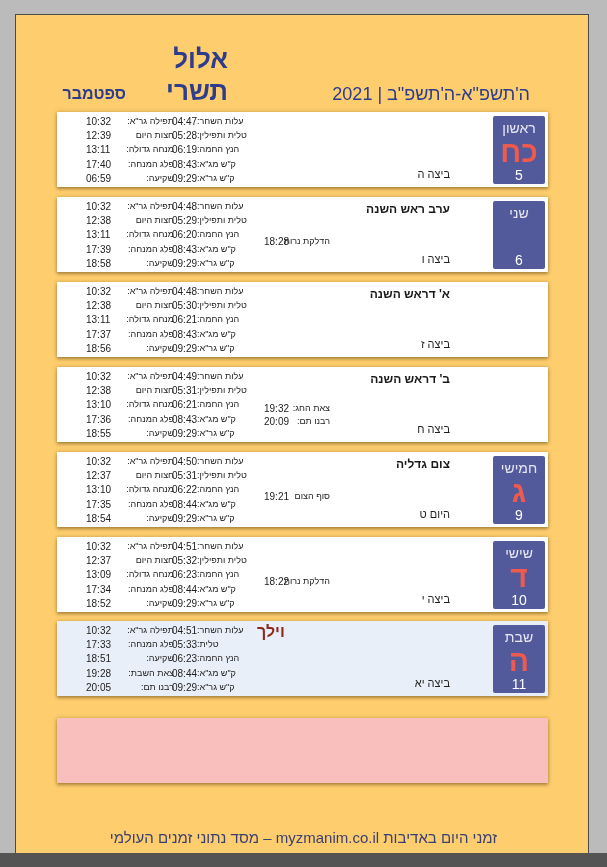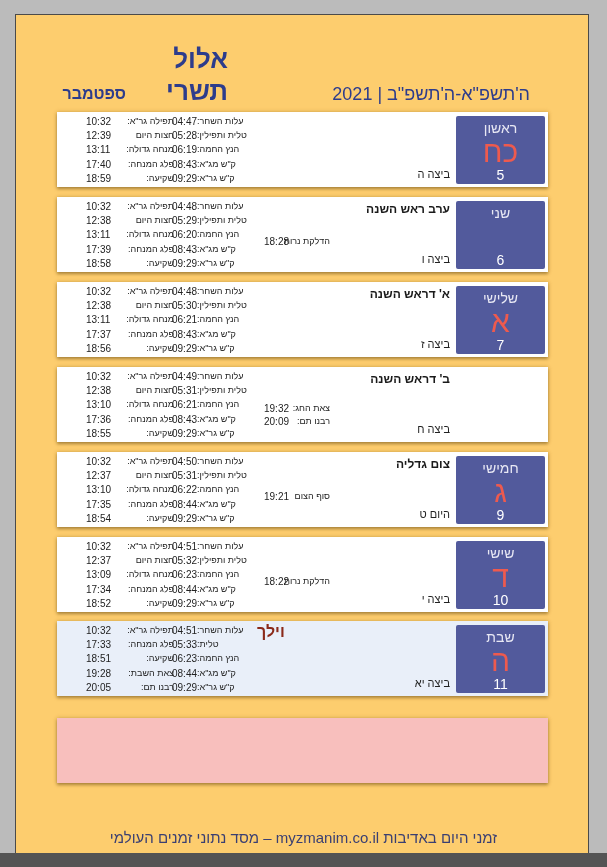--- a/index.html
+++ b/index.html
@@ -18,25 +18,25 @@
   .title-greg { position:absolute; left:56px; top:85px; width:70px; text-align:right; font-size:16px; font-weight:bold; color:#2d3c8c; direction:rtl; }
   .title-year { position:absolute; left:330px; top:84px; width:200px; text-align:right; font-size:18px; color:#2d3c8c; direction:rtl; }
 
   .card {
     position:absolute; left:57px; width:491px; height:75px; background:#ffffff;
     box-shadow: 0 2px 3px rgba(120,90,30,0.55), 0 0 4px rgba(160,120,40,0.45);
   }
   .card.shabbat { background:#e9eff9; }
 
   .datebox {
-    position:absolute; right:3px; top:4px; width:89px; height:68px; background:#525a9c;
+    position:absolute; right:3px; top:4px; width:52px; height:68px; background:#525a9c;
     border-radius:2px; color:#fff; text-align:center;
   }
   .dow { position:absolute; top:4px; left:0; right:0; font-size:14px; color:#e8e8f4; direction:rtl; }
-  .hebday { position:absolute; top:19px; left:0; right:0; font-size:30px; font-weight:normal; color:#ee5a4e; direction:rtl; line-height:34px; }
+  .hebday { position:absolute; top:19px; left:0; right:0; font-size:30px; font-weight:bold; color:#ee5a4e; direction:rtl; line-height:34px; }
   .gday { position:absolute; top:51px; left:0; right:0; font-size:14px; color:#ffffff; }
 
   .event { position:absolute; right:98px; top:5px; font-size:12px; font-weight:bold; color:#1a1a1a; direction:rtl; white-space:nowrap; }
   .event.parasha { right:auto; left:200px; top:2px; font-size:16px; color:#8b2a1a; }
   .omer { position:absolute; right:98px; top:56px; font-size:11px; color:#222; direction:rtl; white-space:nowrap; }
 
   .extra { position:absolute; font-size:9px; color:#222; white-space:nowrap; }
   .extra .lbl { position:absolute; direction:rtl; text-align:right; }
   .extra .val { position:absolute; font-size:10px; }
 
@@ -85,21 +85,21 @@
           <span class="v2">06:19</span>
           <span class="l2">הנץ החמה:</span>
         </div>
         <div class="zrow" style="top: 44.6px;">
           <span class="v1">17:40</span>
           <span class="l1">פלג המנחה:</span>
           <span class="v2">08:43</span>
           <span class="l2">ק"ש מג"א:</span>
         </div>
         <div class="zrow" style="top: 58.8px;">
-          <span class="v1">18:59</span>
+          <span class="v1">06:59</span>
           <span class="l1">שקיעה:</span>
           <span class="v2">09:29</span>
           <span class="l2">ק"ש גר"א:</span>
         </div>
       </div>
     <div class="event"></div>
     <div class="omer">ביצה ה</div>
     <div class="datebox">
       <div class="dow">ראשון</div>
       <div class="hebday">כח</div>
@@ -178,25 +178,20 @@
         </div>
         <div class="zrow" style="top: 58.8px;">
           <span class="v1">18:56</span>
           <span class="l1">שקיעה:</span>
           <span class="v2">09:29</span>
           <span class="l2">ק"ש גר"א:</span>
         </div>
       </div>
     <div class="event">א' דראש השנה</div>
     <div class="omer">ביצה ז</div>
-    <div class="datebox">
-      <div class="dow">שלישי</div>
-      <div class="hebday">א</div>
-      <div class="gday">7</div>
-    </div>
   </div>
     <div class="card" style="top: 367px;">
     <div class="zm">
         <div class="zrow" style="top: 2px;">
           <span class="v1">10:32</span>
           <span class="l1">תפילה גר"א:</span>
           <span class="v2">04:49</span>
           <span class="l2">עלות השחר:</span>
         </div>
         <div class="zrow" style="top: 16.2px;">

